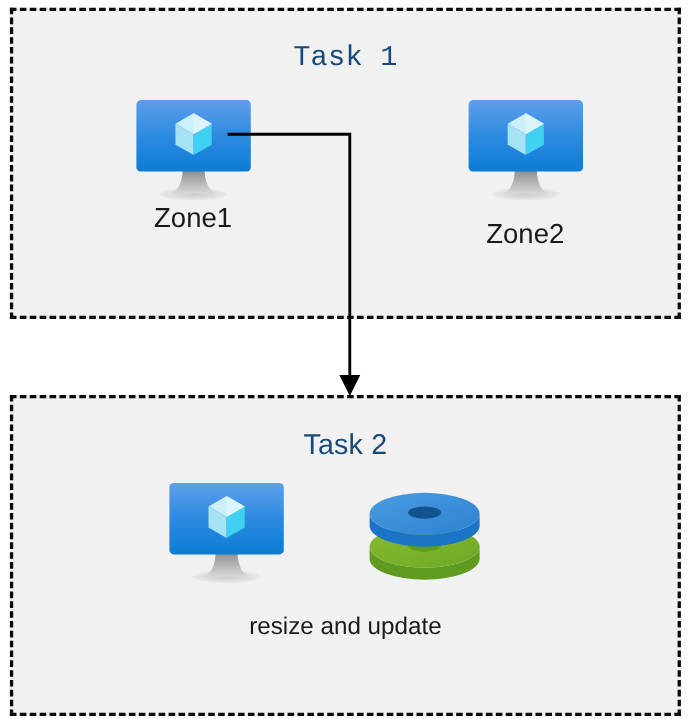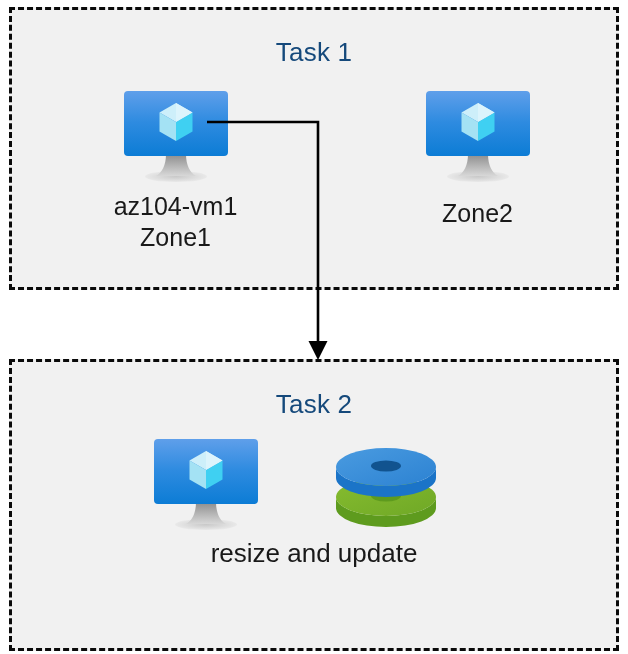--- a/index.html
+++ b/index.html
@@ -49,21 +49,21 @@
     left: 0;
     right: 0;
     text-align: center;
     color: #15497B;
     font-size: 26px;
     line-height: 30px;
     letter-spacing: 0.2px;
     font-weight: 400;
     white-space: nowrap;
   }
-  #task1-title { top: 27px; }
+  #task1-title { top: 27px; font-family: Liberation Mono, monospace; }
   #task2-title { top: 27px; }
 
   
   .node {
     position: absolute;
     text-align: center;
   }
   #vm1-node { left: 46px;  top: 79px;  width: 235px; }
   #vm2-node { left: 348px; top: 79px;  width: 235px; }
 
@@ -95,25 +95,25 @@
     top: 0;
   }
   #disk-icon-task2 {
     position: absolute;
     left: 323px;
     top: 3px;
   }
   #task2-caption {
     position: absolute;
     left: 9px;
-    top: 536px;
+    top: 552px;
     width: 610px;
     text-align: center;
     color: #191919;
-    font-size: 26px;
+    font-size: 22px;
     line-height: 34px;
     font-weight: 400;
     white-space: nowrap;
   }
 
   
   #connector-layer {
     position: absolute;
     left: 0;
     top: 0;
@@ -154,21 +154,20 @@
 
         <rect x="2" y="2" width="104" height="65" rx="4" ry="4" fill="url(#vmScreenA)"></rect>
 
         <g transform="translate(54,33)">
           <path d="M0 -19 L16.5 -9.5 L0 0 L-16.5 -9.5 Z" fill="#CDEFFA"></path>
           <path d="M-16.5 -9.5 L0 0 L0 19 L-16.5 9.5 Z" fill="#A4E2F4"></path>
           <path d="M16.5 -9.5 L16.5 9.5 L0 19 L0 0 Z" fill="#3FD0F2"></path>
           <path d="M0 -19 L16.5 -9.5 L0 0 Z" fill="#DCF4FC"></path>
         </g>
       </svg>
-      <div class="node-label">az104-vm1</div>
       <div class="node-label" style="margin-top:0;">Zone1</div>
     </div>
 
     <div id="vm2-node" class="node">
       <svg class="icon-slot" width="108" height="94" viewBox="0 0 108 94">
         <defs>
           <linearGradient id="vmScreenB" x1="0" y1="0" x2="0" y2="1">
             <stop offset="0%" stop-color="#5F9FEA"></stop>
             <stop offset="48%" stop-color="#2E8BE0"></stop>
             <stop offset="100%" stop-color="#0C7CD5"></stop>

